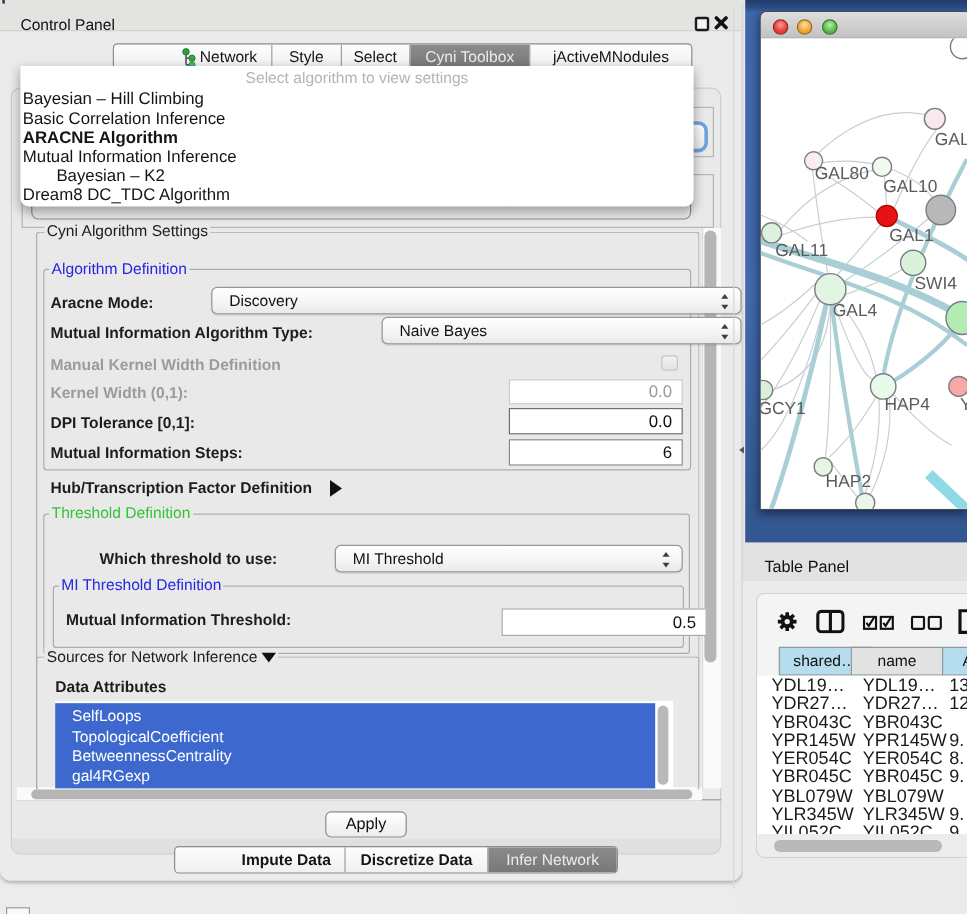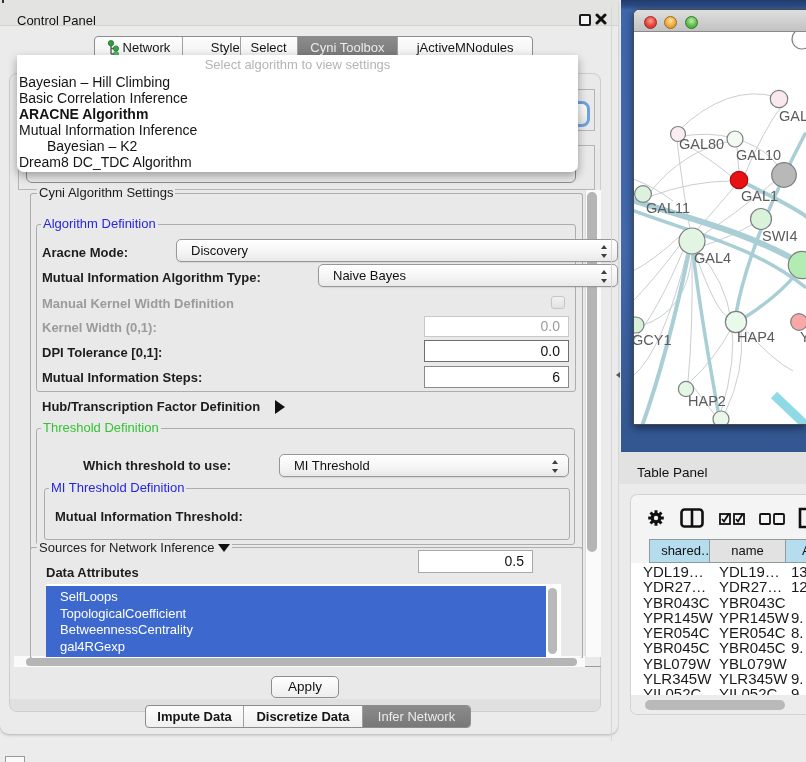--- a/index.html
+++ b/index.html
@@ -9,21 +9,21 @@
 .lbl{font-size:13px;font-weight:bold;color:#1d1d1d;white-space:nowrap;}
 .dis{color:#9b9b9b;}
 .combo{position:absolute;border:1px solid #979797;border-radius:5px;background:linear-gradient(#ffffff,#f4f4f4 60%,#e9e9e9);box-shadow:0 1px 1px rgba(0,0,0,0.08);margin-left:43px;}
 .combo .ctext{position:absolute;left:14px;top:3px;font-size:13px;color:#111;}
 .spin{position:absolute;right:8px;top:5px;width:8px;height:13px;}
 .spin:before{content:"";position:absolute;left:0;top:0;border-left:3.5px solid transparent;border-right:3.5px solid transparent;border-bottom:4.5px solid #3e3e3e;}
 .spin:after{content:"";position:absolute;left:0;bottom:0;border-left:3.5px solid transparent;border-right:3.5px solid transparent;border-top:4.5px solid #3e3e3e;}
 .field{position:absolute;background:#fff;font-size:14px;color:#111;text-align:right;padding-left:32px;}
 .group{position:absolute;border:1px solid #adadad;border-radius:3px;}
 .gtitle{position:absolute;top:-8px;left:7px;background:#e9e9e9;padding:0 2px;font-size:13px;white-space:nowrap;}
-.seg{display:flex;position:absolute;border:1px solid #8d8d8d;border-radius:4px;background:linear-gradient(#fdfdfd,#f0f0f0);overflow:hidden;height:21px;}
+.seg{display:flex;position:absolute;border:1px solid #8d8d8d;border-radius:4px;background:linear-gradient(#fdfdfd,#f0f0f0);overflow:hidden;height:21px;padding-left:44px;}
 .seg .sg{height:21px;line-height:21px;text-align:center;font-size:13px;color:#151515;border-right:1px solid #a0a0a0;}
 .seg .sg:last-child{border-right:none;}
 .seg .sel{background:linear-gradient(#8b8b8b,#787878);color:#ececec;}
 .popitem{position:absolute;left:19px;font-size:14px;color:#141414;white-space:nowrap;}
 </style>
 </head>
 <body>
 <div id="app">
 
 <div class="abs" style="left:0;top:7;width:618px;height:734px;background:#ebebeb;border-radius:0 0 9px 9px;box-shadow:0 1px 3px rgba(0,0,0,0.25);"></div>
@@ -35,21 +35,21 @@
       <path d="M2 2 L10 10 M10 2 L2 10" stroke="#111" stroke-width="3" stroke-linecap="round"></path>
     </svg>
 
 <div class="seg" style="left:94px;top:36px;width:437px;">
   <div class="sg" style="width:87px;"><svg width="13" height="16" viewBox="0 0 13 16" style="vertical-align:-4px;margin-right:3px;">
           <path d="M4 5 V14 M4 8.5 H8 M4 14 H7" stroke="#5a5a66" stroke-width="1.4" fill="none"></path>
           <circle cx="4" cy="3.2" r="2.7" fill="#2f9e3f" stroke="#1e7a2c" stroke-width="0.8"></circle>
           <circle cx="9" cy="8.5" r="2.6" fill="#35a545" stroke="#1e7a2c" stroke-width="0.8"></circle>
           <circle cx="9" cy="14" r="2.5" fill="#52b862" stroke="#2a8a38" stroke-width="0.8"></circle>
         </svg>Network</div>
-  <div class="sg" style="width:57px;text-align:right;">Style</div>
+  <div class="sg" style="width:57px;">Style</div>
   <div class="sg" style="width:56px;">Select</div>
   <div class="sg sel" style="width:100px;">Cyni Toolbox</div>
   <div class="sg" style="width:134px;">jActiveMNodules</div>
 </div>
 
 <div class="abs" style="left:9px;top:73px;width:592px;height:639px;background:#e9e9e9;border:1px solid #cdcdcd;border-radius:8px;box-sizing:border-box;"></div>
 <div class="abs" style="left:10px;top:699px;width:590px;height:12px;background:#e0e0e0;border-radius:0 0 8px 8px;"></div>
 
 <div class="abs" style="left:18px;top:89px;width:577px;height:42px;border:1px solid #b5b5b5;box-sizing:border-box;"></div>
 <div class="abs" style="left:300px;top:101px;width:290px;height:26px;border:3px solid #6da3dc;border-radius:8px;background:linear-gradient(#fff,#e8e8e8);box-sizing:border-box;"></div>
@@ -100,21 +100,21 @@
 
 <div class="lbl abs" style="left:83px;top:458px;">Which threshold to use:</div>
 <div class="combo" style="left:236px;top:454px;width:290px;height:23px;box-sizing:border-box;">
       <span class="ctext">MI Threshold</span>
       <span class="spin"></span>
     </div>
 
 <div class="group" style="left:44px;top:488px;width:524px;height:50px;"></div>
 <div class="gtitle" style="left:49px;top:480px;color:#2526e0;">MI Threshold Definition</div>
 <div class="lbl abs" style="left:55px;top:509px;">Mutual Information Threshold:</div>
-<div class="field" style="left:418px;top:507px;width:115px;height:23px;border:1px solid #a9a9a9;box-sizing:border-box;line-height:21px;padding-right:8px;margin-top:43px;">0.5</div>
+<div class="field" style="left:418px;top:507px;width:171px;height:23px;border:1px solid #a9a9a9;box-sizing:border-box;line-height:21px;padding-right:8px;">0.5</div>
 
 <div class="group" style="left:30px;top:547px;width:551px;height:110px;border-bottom:none;"></div>
 <div class="gtitle" style="left:37px;top:540px;font-size:13px;color:#1d1d1d;">Sources for Network Inference <span style="display:inline-block;vertical-align:0px;width:0;height:0;border-left:6.5px solid transparent;border-right:6.5px solid transparent;border-top:8px solid #111;"></span></div>
 <div class="lbl abs" style="left:46px;top:565px;">Data Attributes</div>
 
 <div class="abs" style="left:46px;top:584px;width:515px;height:73px;background:#fff;"></div>
 <div class="abs" style="left:46px;top:586px;width:500px;height:71px;background:#3d68ce;"></div>
 <div class="abs" style="left:60px;top:589px;font-size:13px;color:#fff;line-height:16.6px;">SelfLoops<br>TopologicalCoefficient<br>BetweennessCentrality<br>gal4RGexp</div>
 <div class="abs" style="left:548px;top:588px;width:9px;height:66px;background:#b9b9b9;border-radius:5px;"></div>
 

